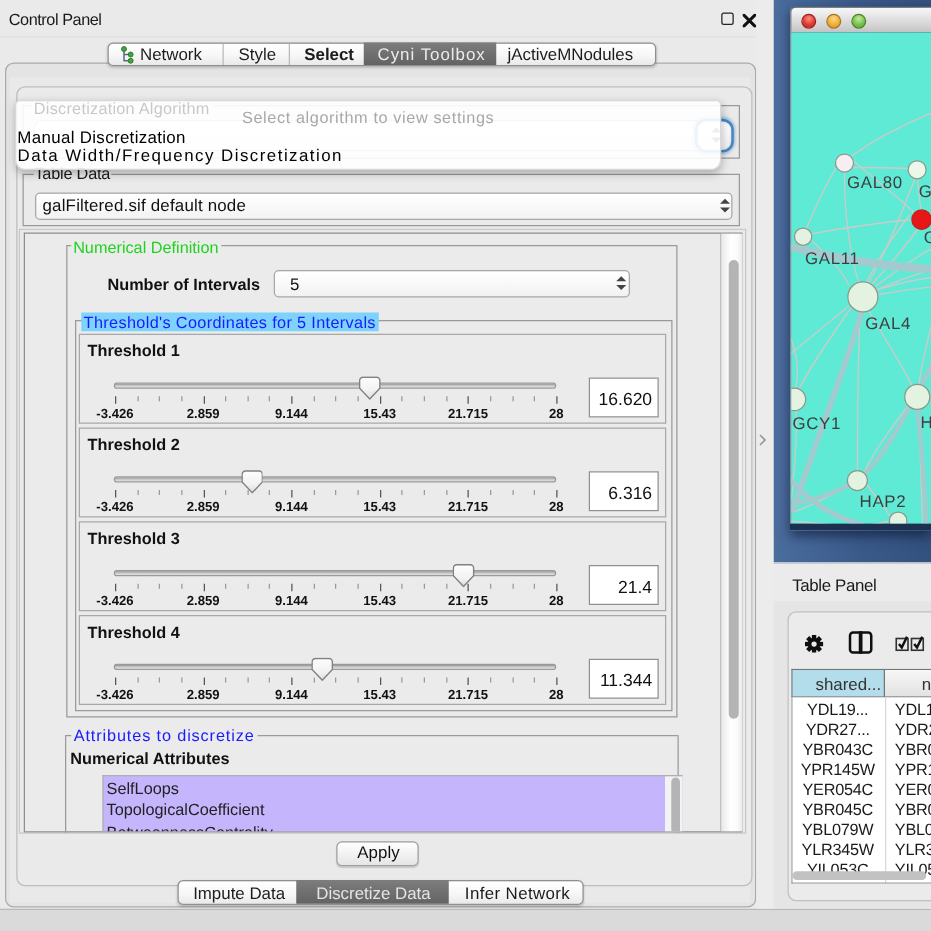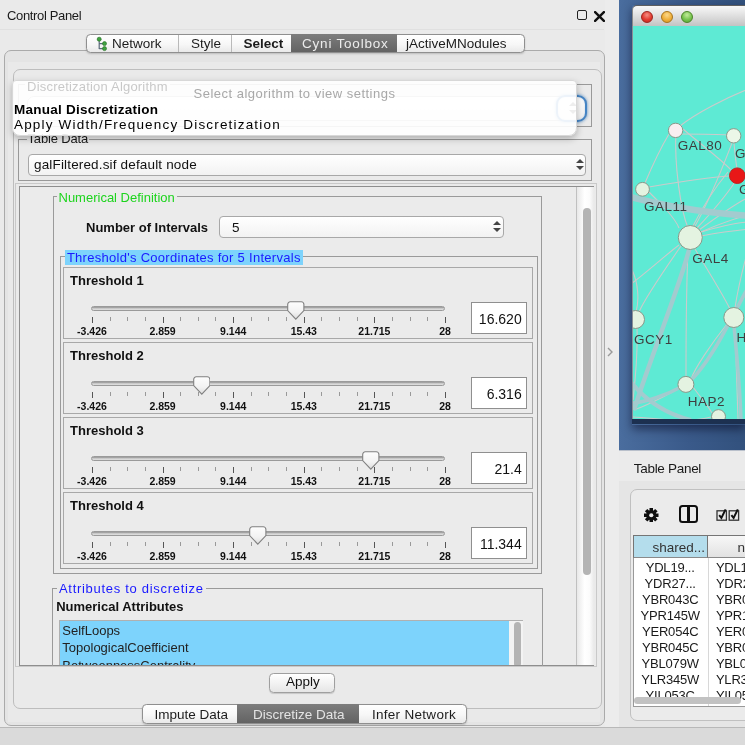--- a/index.html
+++ b/index.html
@@ -245,21 +245,21 @@
 <div style="position:absolute;left:407.3px;top:33.7px;width:56px;height:32.5px;background:#fff;border:1.4px solid #8f8f8f"></div>
 <div class="lbl" style="position:absolute;left:458px;top:43px;transform:translateX(-100%);font-size:14px;color:#111">11.344</div>
 </div>
 
 <div class="ab" style="left:52px;top:587.5px;width:490.4px;height:1px;background:#9a9a9a"></div>
 <div class="ab" style="left:52px;top:587.5px;width:1px;height:78px;background:#9a9a9a"></div>
 <div class="ab" style="left:542.4px;top:587.5px;width:1px;height:78px;background:#9a9a9a"></div>
 <div class="ab lbl" style="left:57px;top:581px;font-size:13px;letter-spacing:.7px;color:#1a1aff;background:#ebebeb;padding:0 2px">Attributes to discretize</div>
 <div class="ab lbl" style="left:56.2px;top:598.7px;font-size:13px;font-weight:bold;color:#111">Numerical Attributes</div>
 
-<div class="ab" style="left:59px;top:620.3px;width:463.8px;height:45.2px;background:#7dd3fc;border-top:1px solid #b0b0b0;border-left:1px solid #b0b0b0;overflow:hidden">
+<div class="ab" style="left:82px;top:620.3px;width:463.8px;height:45.2px;background:#c4b5fd;border-top:1px solid #b0b0b0;border-left:1px solid #b0b0b0;overflow:hidden">
   <div class="lbl" style="position:absolute;left:2.3px;top:1.4px;font-size:13px;color:#222">SelfLoops</div>
   <div class="lbl" style="position:absolute;left:2.3px;top:18.5px;font-size:13px;color:#222">TopologicalCoefficient</div>
   <div class="lbl" style="position:absolute;left:2.3px;top:36.9px;font-size:13px;color:#222">BetweennessCentrality</div>
   <div style="position:absolute;left:449.2px;top:0;width:14.6px;height:46px;background:#f3f3f3"></div>
   <div style="position:absolute;left:453.5px;top:1px;width:7.8px;height:45px;background:#b4b4b4;border-radius:4px"></div>
 </div>
 
 <div class="ab" style="left:268.7px;top:672.8px;width:66px;height:19.8px;background:linear-gradient(#ffffff,#f0f0f0 60%,#e5e5e5);border:1px solid #9f9f9f;border-radius:4.5px;box-shadow:0 1px 1px rgba(0,0,0,.15)"></div>
 <div class="ab lbl" style="left:285.9px;top:674px;font-size:13.5px;color:#111">Apply</div>
 
@@ -404,15 +404,15 @@
 <div class="lbl" style="position:absolute;left:83px;top:120.7px;font-size:13px;letter-spacing:-.2px;color:#1a1a1a">YBL079W</div>
 <div class="lbl" style="position:absolute;left:83px;top:136.7px;font-size:13px;letter-spacing:-.2px;color:#1a1a1a">YLR345W</div>
 <div class="lbl" style="position:absolute;left:83px;top:152.7px;font-size:13px;letter-spacing:-.2px;color:#1a1a1a">YIL053C</div>
 
   <div style="position:absolute;left:1.3px;top:161.6px;width:106.6px;height:6.9px;background:#c2c2c2;border-radius:3.5px"></div>
   <div style="position:absolute;left:0;top:171px;width:113px;height:1px;background:#999"></div>
 </div>
 
 <div class="ab" style="left:12px;top:79.8px;width:565.3px;height:56.6px;background:rgba(255,255,255,.9);border:1px solid #d8d8d8;border-radius:4px 4px 8px 8px;box-shadow:0 3px 7px rgba(0,0,0,.25)"></div>
 <div class="ab lbl" style="left:294.5px;top:85.5px;transform:translateX(-50%);font-size:13px;letter-spacing:.49px;color:#a8a8a8">Select algorithm to view settings</div>
-<div class="ab lbl" style="left:13.9px;top:101.5px;font-size:13.5px;font-weight:bold;letter-spacing:.27px;color:#000">Manual Discretization</div>
-<div class="ab lbl" style="left:14px;top:116.8px;font-size:13.5px;letter-spacing:1.18px;color:#000">Apply Width/Frequency Discretization</div>
+<div class="ab lbl" style="left:13.9px;top:101.5px;font-size:13.5px;font-weight:normal;letter-spacing:.27px;color:#000">Manual Discretization</div>
+<div class="ab lbl" style="left:14px;top:116.8px;font-size:13.5px;letter-spacing:1.18px;color:#000">Data Width/Frequency Discretization</div>
 <div class="ab lbl" style="left:25.1px;top:79px;font-size:13px;letter-spacing:.2px;color:rgba(40,40,40,.16);background:transparent;padding:0 2px">Discretization Algorithm</div>
 
 </body></html>

